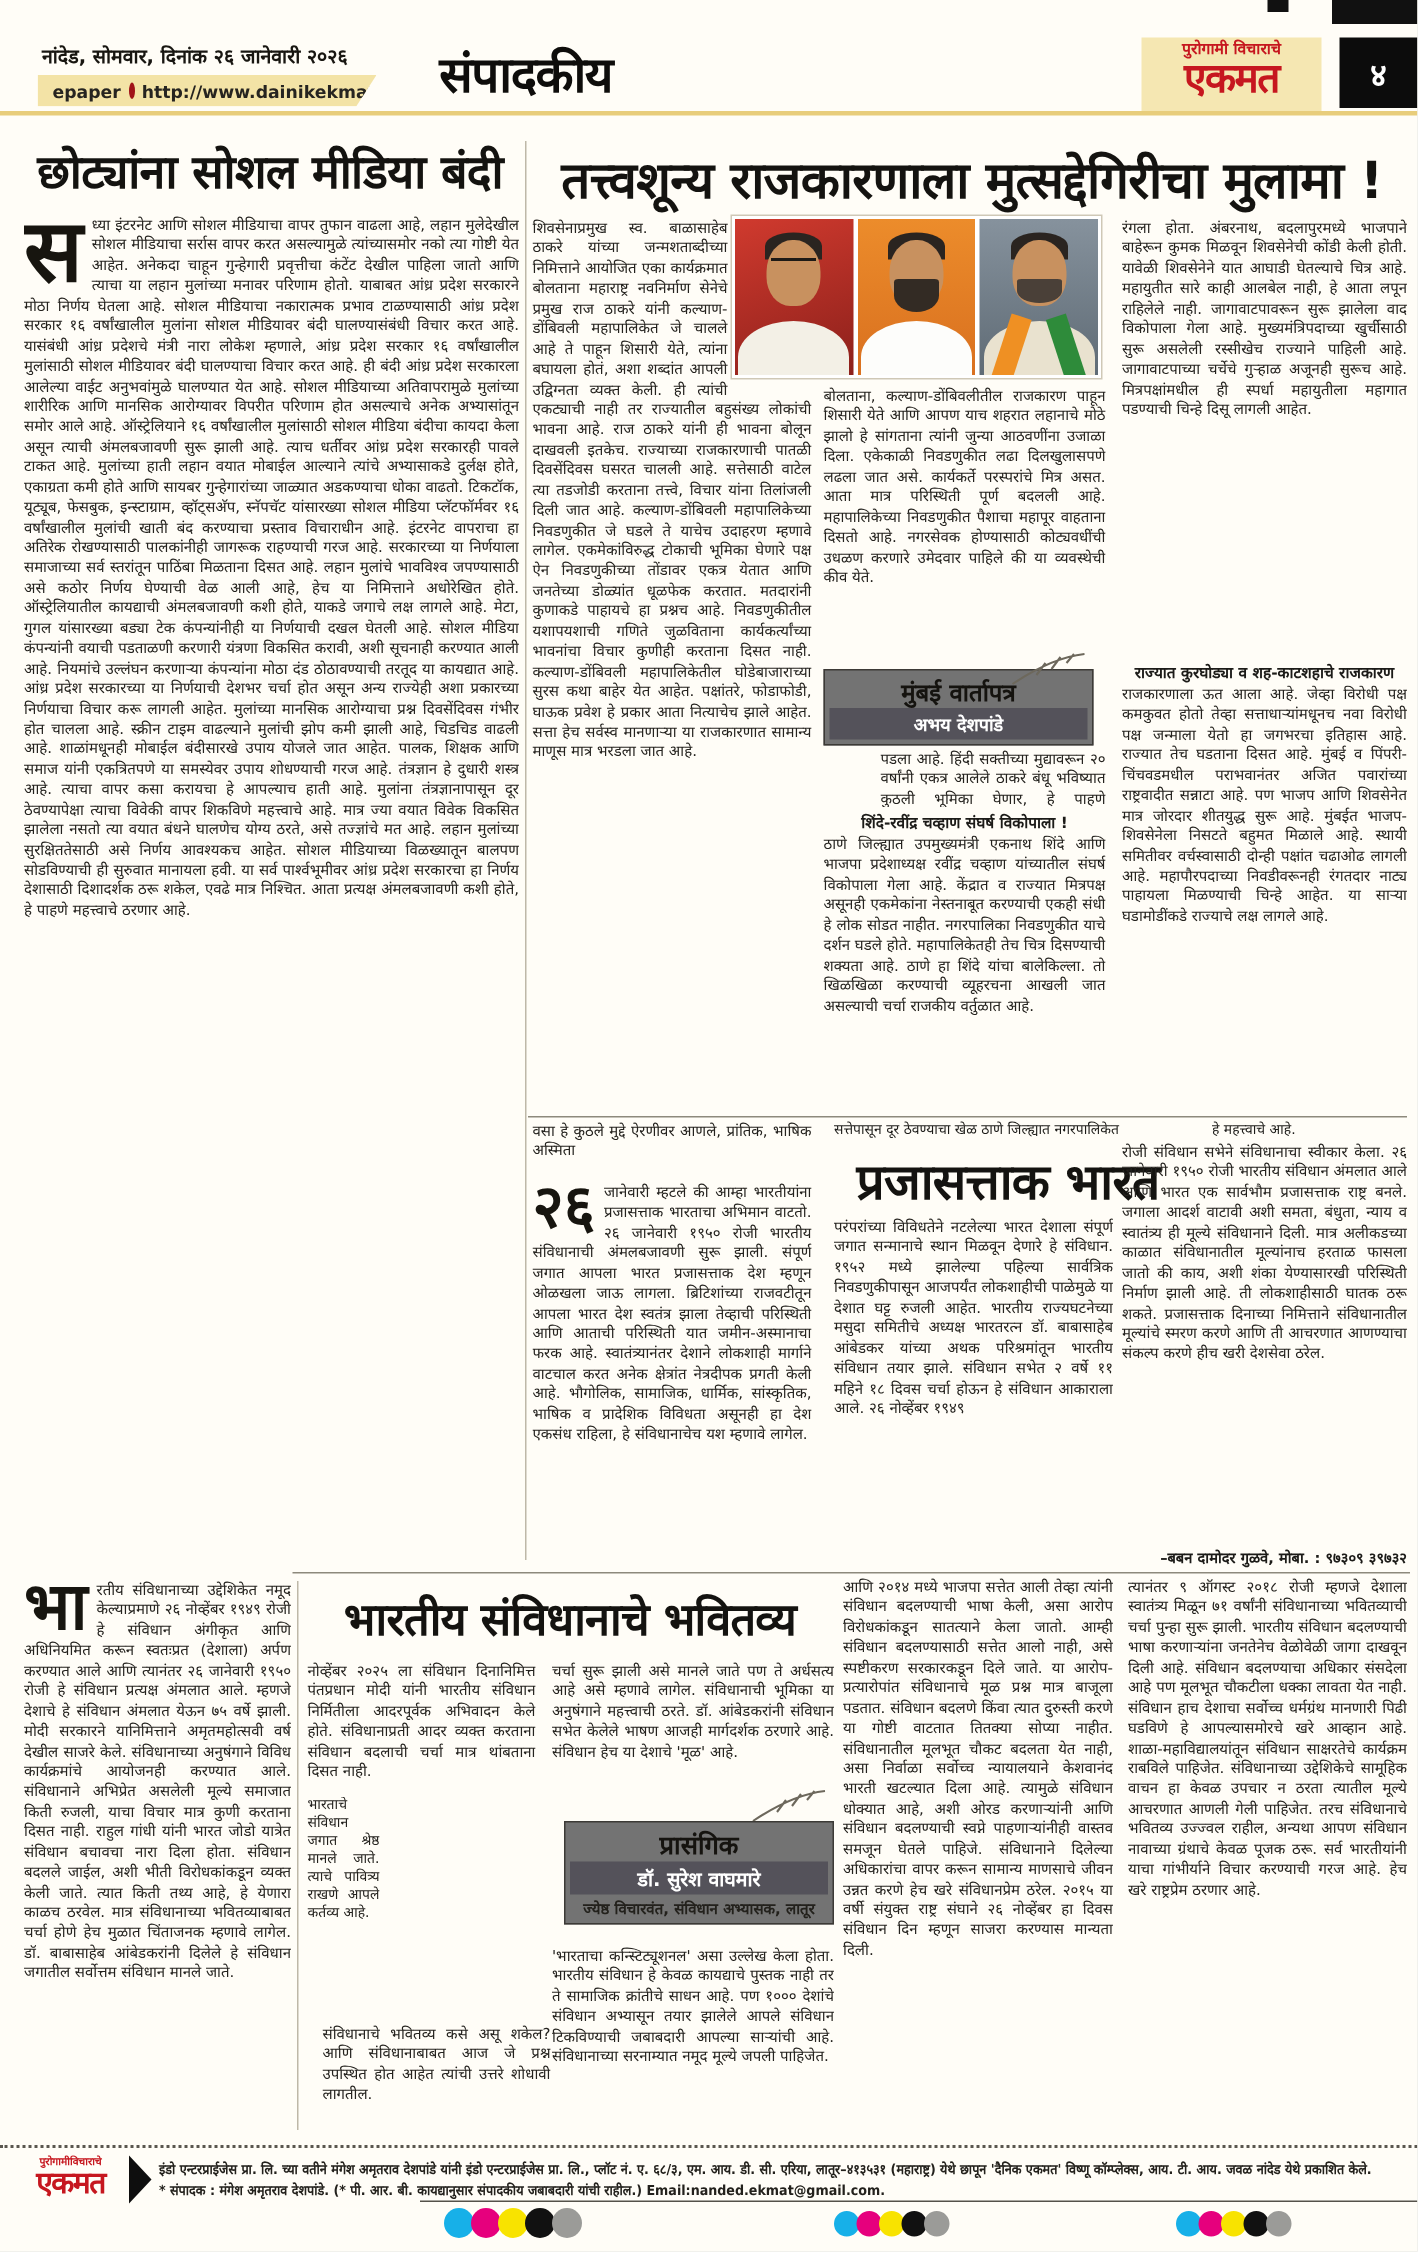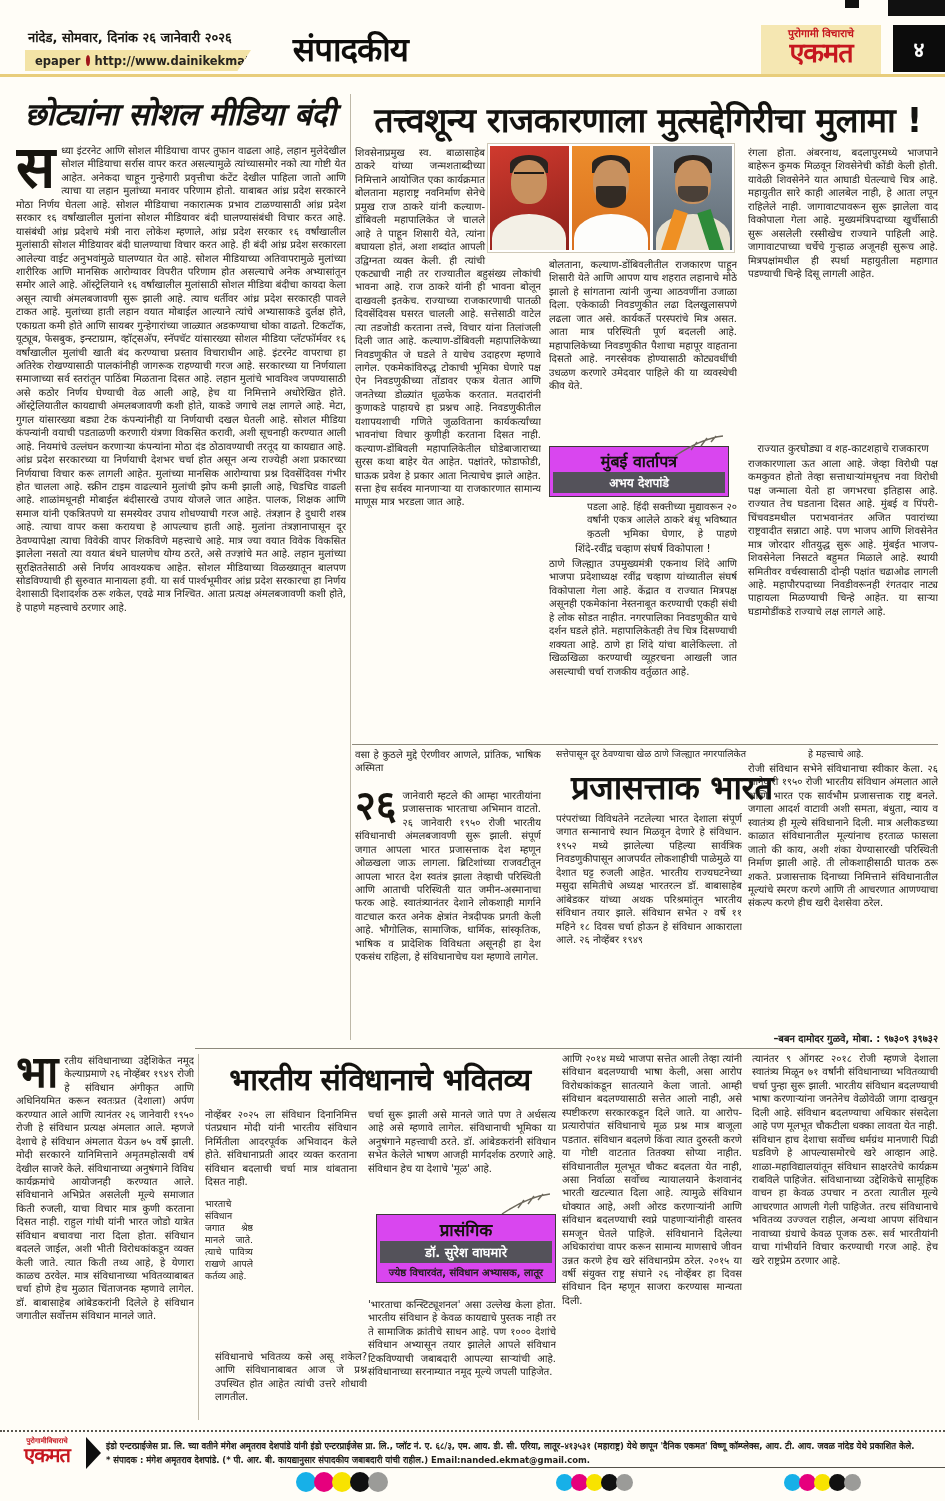--- a/index.html
+++ b/index.html
@@ -4,21 +4,21 @@
 <style>
   html,body{margin:0;padding:0;background:#e8e8e4;}
   .page{position:relative;width:945px;height:1501px;background:#fffdf7;margin:0 auto;
         font-family:"DejaVu Sans","Liberation Sans",sans-serif;color:#1c1b18;overflow:hidden;}
   .abs{position:absolute;}
   .body-text{font-size:10px;line-height:1.345;text-align:justify;overflow:hidden;
              font-family:"DejaVu Sans",sans-serif;color:#24221e;}
   .small-text{font-size:9.3px;line-height:1.3;}
   .headline{font-weight:800;color:#141310;text-align:center;letter-spacing:-0.5px;
             font-family:"DejaVu Sans",sans-serif;}
-  .subhead{font-weight:400;text-align:center;font-size:10.3px;margin:3px 0 2px 0;}
+  .subhead{font-weight:700;text-align:center;font-size:10.3px;margin:3px 0 2px 0;}
   .dropcap{float:left;font-weight:800;color:#17150f;padding:0 6px 0 0;line-height:.82;}
   .vrule{width:1px;background:#beb8a8;}
   .hrule{height:1px;background:#8d897c;}
   .gold-rule{height:3px;background:#e8cd7b;}
   .dotted-rule{border-top:2px dotted #5a574f;height:0;}
 
   
   .dateline{font-size:13px;font-weight:700;color:#181611;}
   .epaper-strip{background:#f3e3a6;height:21px;display:flex;align-items:center;gap:5px;
                 padding:0 16px 0 10px;clip-path:polygon(0 0,100% 0,94% 100%,0 100%);}
@@ -45,21 +45,21 @@
                 width:30px;height:22px;border-radius:10% 10% 50% 50%;background:#332b24;}
   .photo .torso{position:absolute;bottom:-12px;left:50%;transform:translateX(-50%);
                 width:74px;height:48px;border-radius:50% 50% 0 0;background:#f3f0e6;}
   .photo .scarf-a,.photo .scarf-b{position:absolute;bottom:-6px;width:14px;height:46px;}
   .photo .scarf-a{left:14px;transform:rotate(18deg);background:#ef9023;}
   .photo .scarf-b{right:14px;transform:rotate(-18deg);background:#2e8b3a;}
   .photo .specs{position:absolute;top:26px;left:50%;transform:translateX(-50%);
                 width:30px;height:7px;border-top:2px solid #1e1a16;}
 
   
-  .author-box{border:1.5px solid #3c3a36;background:#d946ef;box-sizing:border-box;padding:3px;}
+  .author-box{border:1.5px solid #3c3a36;background:#737373;box-sizing:border-box;padding:3px;}
   .author-box .bx-title{font-weight:800;text-align:center;color:#15130f;}
   .author-box .bx-bar{background:#54525a;color:#fff;font-weight:700;text-align:center;padding:2px 0;}
   .author-box .bx-cred{font-size:10px;font-weight:700;text-align:center;color:#23211c;padding-top:2px;}
 
   
   .book{background:#c2b184;padding:4px;box-sizing:border-box;}
   .book-inner{position:relative;width:100%;height:100%;background:#2d2753;border:1px solid #93835a;
               box-sizing:border-box;overflow:hidden;}
   .book-tri-gold{position:absolute;left:6%;top:8%;width:88%;height:86%;
                  clip-path:polygon(0 0,100% 0,50% 100%);background:#9f8d55;}
@@ -99,21 +99,21 @@
     <span class="epaper-url">http://www.dainikekmat.com</span>
   </div>
   <div class="abs section-title" style="left:268px;top:26px;width:140px;text-align:right;">संपादकीय</div>
   <div class="abs masthead-box" style="left:761px;top:25px;width:120px;height:47px;">
     <div class="masthead-tagline">पुरोगामी विचाराचे</div>
     <div class="masthead-title">एकमत</div>
   </div>
   <div class="abs pagenum-box" style="left:893px;top:25px;width:52px;height:47px;">४</div>
   <div class="abs gold-rule" style="left:0;top:74px;width:945px;"></div>
 
-  <div class="abs headline" style="left:22px;top:92px;width:316px;font-size:31px;font-style:italic;">छोट्यांना सोशल मीडिया बंदी</div>
+  <div class="abs headline" style="left:22px;top:92px;width:316px;font-size:31px;">छोट्यांना सोशल मीडिया बंदी</div>
   <div class="abs body-text" style="left:16px;top:144px;width:330px;height:891px;">
     <span class="dropcap" style="font-size:58px;">स</span><span>ध्या इंटरनेट आणि सोशल मीडियाचा वापर तुफान वाढला आहे, लहान मुलेदेखील सोशल मीडियाचा सर्रास वापर करत असल्यामुळे त्यांच्यासमोर नको त्या गोष्टी येत आहेत. अनेकदा चाहून गुन्हेगारी प्रवृत्तीचा कंटेंट देखील पाहिला जातो आणि त्याचा या लहान मुलांच्या मनावर परिणाम होतो. याबाबत आंध्र प्रदेश सरकारने मोठा निर्णय घेतला आहे. सोशल मीडियाचा नकारात्मक प्रभाव टाळण्यासाठी आंध्र प्रदेश सरकार १६ वर्षांखालील मुलांना सोशल मीडियावर बंदी घालण्यासंबंधी विचार करत आहे. यासंबंधी आंध्र प्रदेशचे मंत्री नारा लोकेश म्हणाले, आंध्र प्रदेश सरकार १६ वर्षांखालील मुलांसाठी सोशल मीडियावर बंदी घालण्याचा विचार करत आहे. ही बंदी आंध्र प्रदेश सरकारला आलेल्या वाईट अनुभवांमुळे घालण्यात येत आहे. सोशल मीडियाच्या अतिवापरामुळे मुलांच्या शारीरिक आणि मानसिक आरोग्यावर विपरीत परिणाम होत असल्याचे अनेक अभ्यासांतून समोर आले आहे. ऑस्ट्रेलियाने १६ वर्षांखालील मुलांसाठी सोशल मीडिया बंदीचा कायदा केला असून त्याची अंमलबजावणी सुरू झाली आहे. त्याच धर्तीवर आंध्र प्रदेश सरकारही पावले टाकत आहे. मुलांच्या हाती लहान वयात मोबाईल आल्याने त्यांचे अभ्यासाकडे दुर्लक्ष होते, एकाग्रता कमी होते आणि सायबर गुन्हेगारांच्या जाळ्यात अडकण्याचा धोका वाढतो. टिकटॉक, यूट्यूब, फेसबुक, इन्स्टाग्राम, व्हॉट्सअ‍ॅप, स्नॅपचॅट यांसारख्या सोशल मीडिया प्लॅटफॉर्मवर १६ वर्षांखालील मुलांची खाती बंद करण्याचा प्रस्ताव विचाराधीन आहे. इंटरनेट वापराचा हा अतिरेक रोखण्यासाठी पालकांनीही जागरूक राहण्याची गरज आहे. सरकारच्या या निर्णयाला समाजाच्या सर्व स्तरांतून पाठिंबा मिळताना दिसत आहे. लहान मुलांचे भावविश्व जपण्यासाठी असे कठोर निर्णय घेण्याची वेळ आली आहे, हेच या निमित्ताने अधोरेखित होते. ऑस्ट्रेलियातील कायद्याची अंमलबजावणी कशी होते, याकडे जगाचे लक्ष लागले आहे. मेटा, गुगल यांसारख्या बड्या टेक कंपन्यांनीही या निर्णयाची दखल घेतली आहे. सोशल मीडिया कंपन्यांनी वयाची पडताळणी करणारी यंत्रणा विकसित करावी, अशी सूचनाही करण्यात आली आहे. नियमांचे उल्लंघन करणाऱ्या कंपन्यांना मोठा दंड ठोठावण्याची तरतूद या कायद्यात आहे. आंध्र प्रदेश सरकारच्या या निर्णयाची देशभर चर्चा होत असून अन्य राज्येही अशा प्रकारच्या निर्णयाचा विचार करू लागली आहेत. मुलांच्या मानसिक आरोग्याचा प्रश्न दिवसेंदिवस गंभीर होत चालला आहे. स्क्रीन टाइम वाढल्याने मुलांची झोप कमी झाली आहे, चिडचिड वाढली आहे. शाळांमधूनही मोबाईल बंदीसारखे उपाय योजले जात आहेत. पालक, शिक्षक आणि समाज यांनी एकत्रितपणे या समस्येवर उपाय शोधण्याची गरज आहे. तंत्रज्ञान हे दुधारी शस्त्र आहे. त्याचा वापर कसा करायचा हे आपल्याच हाती आहे. मुलांना तंत्रज्ञानापासून दूर ठेवण्यापेक्षा त्याचा विवेकी वापर शिकविणे महत्त्वाचे आहे. मात्र ज्या वयात विवेक विकसित झालेला नसतो त्या वयात बंधने घालणेच योग्य ठरते, असे तज्ज्ञांचे मत आहे. लहान मुलांच्या सुरक्षिततेसाठी असे निर्णय आवश्यकच आहेत. सोशल मीडियाच्या विळख्यातून बालपण सोडविण्याची ही सुरुवात मानायला हवी. या सर्व पार्श्वभूमीवर आंध्र प्रदेश सरकारचा हा निर्णय देशासाठी दिशादर्शक ठरू शकेल, एवढे मात्र निश्चित. आता प्रत्यक्ष अंमलबजावणी कशी होते, हे पाहणे महत्त्वाचे ठरणार आहे.</span>
   </div>
 
   <div class="abs vrule" style="left:350px;top:94px;height:946px;"></div>
 
   <div class="abs headline" style="left:358px;top:96px;width:580px;font-size:34px;">तत्त्वशून्य राजकारणाला मुत्सद्देगिरीचा मुलामा !</div>
 
   <div class="abs photo-strip" style="left:487px;top:143px;width:248px;height:110px;">
     <div class="photo" style="background:linear-gradient(160deg,#d03a2e,#8c201b);">

